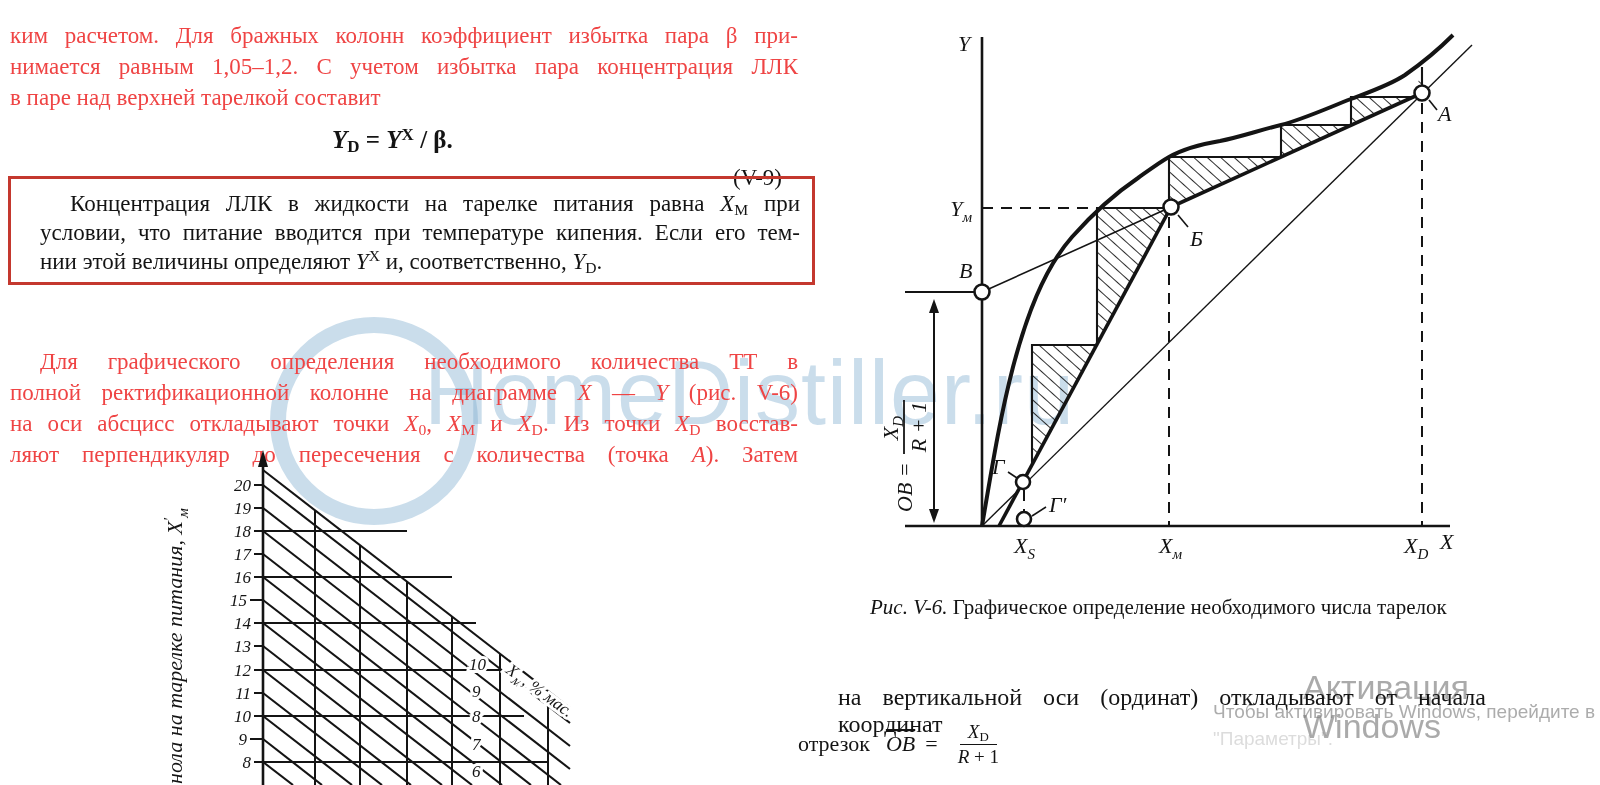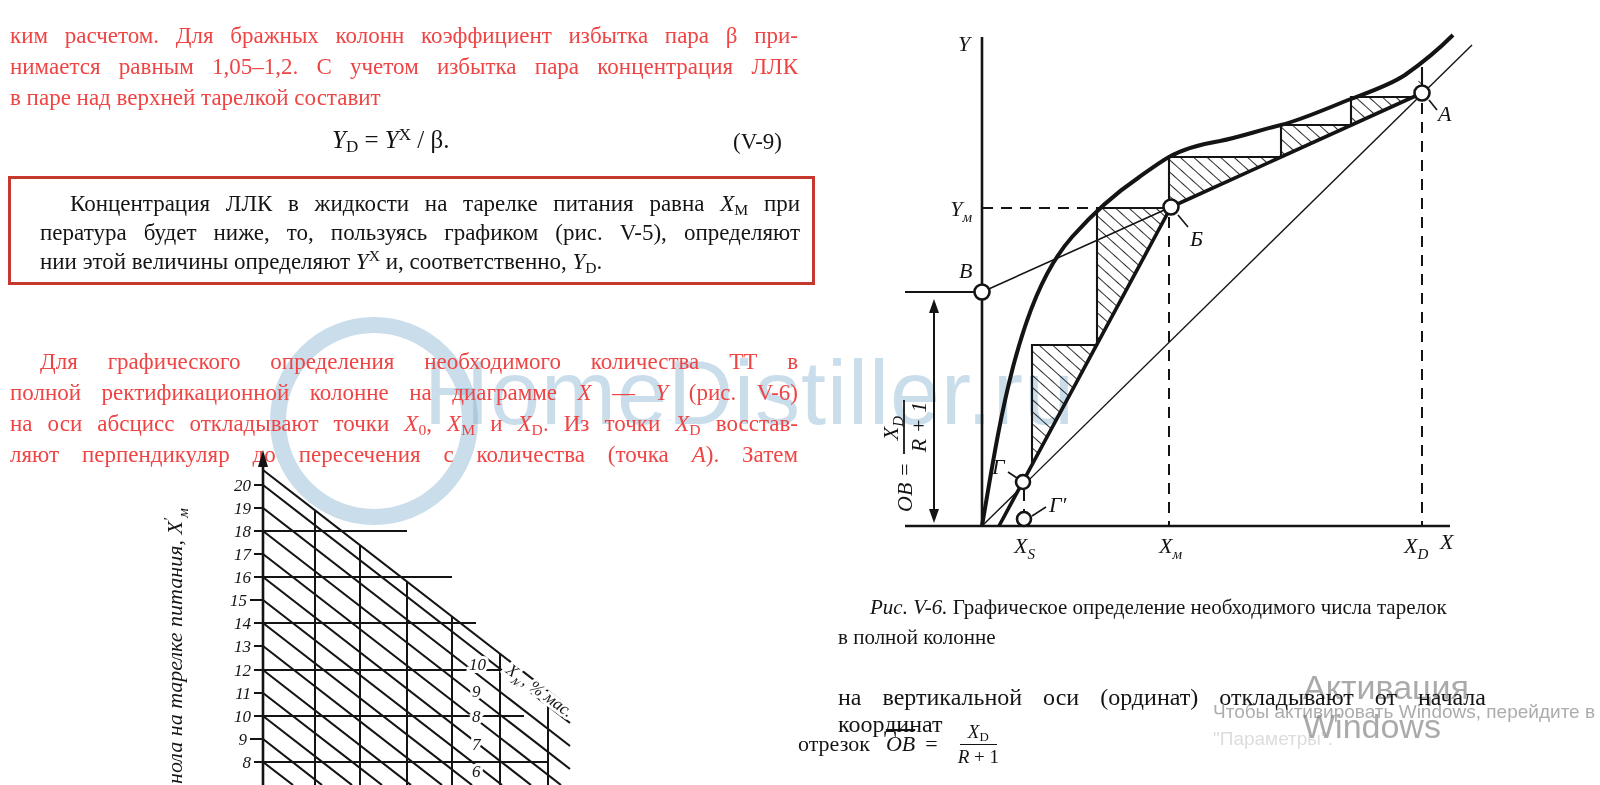--- a/index.html
+++ b/index.html
@@ -10,21 +10,21 @@
   .abs{position:absolute;}
   
   .col{left:10px;width:788px;font-size:23px;line-height:31px;color:#ef4444;}
   .tline{white-space:normal;}
   .jfull{text-align:justify;text-align-last:justify;}
   .ind{padding-left:30px;}
   sub{font-size:68%;vertical-align:-0.25em;line-height:0;}
   sup{font-size:68%;vertical-align:0.5em;line-height:0;}
   
   .formula{font-size:25px;}
-  .ftag{font-size:23px;}
+  .ftag{font-size:23px;margin-top:36px;}
   
   .redbox{
     left:8px;top:176px;width:760px;border:3px solid #c4382e;
     padding:10px 12px 6px 29px;font-size:23px;line-height:29px;background:transparent;
   }
   
   .caption{left:838px;top:592px;width:700px;font-size:21px;line-height:30px;}
   .bline1{left:838px;top:684px;width:648px;font-size:24px;text-align:justify;text-align-last:justify;}
   .bformula{left:798px;top:720px;display:flex;align-items:center;font-size:22px;white-space:nowrap;}
   .bformula .pref{margin-right:14px;}
@@ -62,26 +62,26 @@
 <div class="abs winwm winwm1">Активация Windows</div>
 <div class="abs winwm winwm2">Чтобы активировать Windows, перейдите в р</div>
 <div class="abs winwm winwm3">"Параметры".</div>
 
 <div class="abs col content" style="top:20px;">
   <div class="tline jfull"><span>ким расчетом. Для бражных колонн коэффициент избытка пара β при-</span></div>
   <div class="tline jfull"><span>нимается равным 1,05–1,2. С учетом избытка пара концентрация ЛЛК</span></div>
   <div class="tline"><span>в паре над верхней тарелкой составит</span></div>
 </div>
 
-<div class="abs content formula" style="left:332px;top:126px;"><span style="font-style: italic;">Y</span><sub>D</sub><span> = </span><span style="font-style: italic;">Y</span><sup>X</sup><span> / β.</span></div>
+<div class="abs content formula" style="left:332px;top:126px;font-weight:bold;"><span style="font-style: italic;">Y</span><sub>D</sub><span> = </span><span style="font-style: italic;">Y</span><sup>X</sup><span> / β.</span></div>
 <div class="abs content ftag" style="left:733px;top:129px;">(V-9)</div>
 
 <div class="abs content redbox">
   <div class="tline jfull ind"><span>Концентрация ЛЛК в жидкости на тарелке питания равна </span><span style="font-style: italic;">X</span><sub>М</sub><span> при</span></div>
-  <div class="tline jfull"><span>пература будет ниже, то, пользуясь графиком (рис. V-5), определяют</span></div>
+  <div class="tline jfull"><span>условии, что питание вводится при температуре кипения. Если его тем-</span></div>
   <div class="tline"><span>нии этой величины определяют </span><span style="font-style: italic;">Y</span><sup>X</sup><span> и, соответственно, </span><span style="font-style: italic;">Y</span><sub>D</sub><span>.</span></div>
 </div>
 
 <div class="abs col content" style="top:346px;">
   <div class="tline jfull ind"><span>Для графического определения необходимого количества ТТ в</span></div>
   <div class="tline jfull"><span>полной ректификационной колонне на диаграмме </span><span style="font-style: italic;">X</span><span> — </span><span style="font-style: italic;">Y</span><span> (рис. V-6)</span></div>
   <div class="tline jfull"><span>на оси абсцисс откладывают точки </span><span style="font-style: italic;">X</span><sub>0</sub><span>, </span><span style="font-style: italic;">X</span><sub>М</sub><span> и </span><span style="font-style: italic;">X</span><sub>D</sub><span>. Из точки </span><span style="font-style: italic;">X</span><sub>D</sub><span> восстав-</span></div>
   <div class="tline jfull"><span>ляют перпендикуляр до пересечения с количества (точка </span><span style="font-style: italic;">A</span><span>). Затем</span></div>
 </div>
 
@@ -258,21 +258,20 @@
   <g transform="translate(46,497) rotate(-90)">
     <text class="lbl" x="0" y="6">OB =</text>
     <text class="lbl" x="84" y="-8" text-anchor="middle"><tspan>X</tspan><tspan class="sb" dy="5">D</tspan></text>
     <line x1="58" y1="-2" x2="112" y2="-2" stroke="#141414" stroke-width="1.8"></line>
     <text class="lbl" x="85" y="20" text-anchor="middle">R + 1</text>
   </g>
 </svg>
 
 <div class="abs content caption">
   <div class="tline"><span style="font-style: italic; margin-left: 32px;">Рис. V-6.</span><span> Графическое определение необходимого числа тарелок</span></div>
-  <div class="tline"><span>в полной колонне</span></div>
 </div>
 
 <div class="abs content bline1"><span>на вертикальной оси (ординат) откладывают от начала координат</span></div>
 <div class="abs content bformula">
   <span class="pref">отрезок</span>
   <span class="ov">OB</span>
   <span class="beq">=</span>
   <span class="frac">
     <span class="num"><span style="font-style: italic;">X</span><sub>D</sub></span>
     <span class="den"><span style="font-style: italic;">R</span><span> + 1</span></span>

